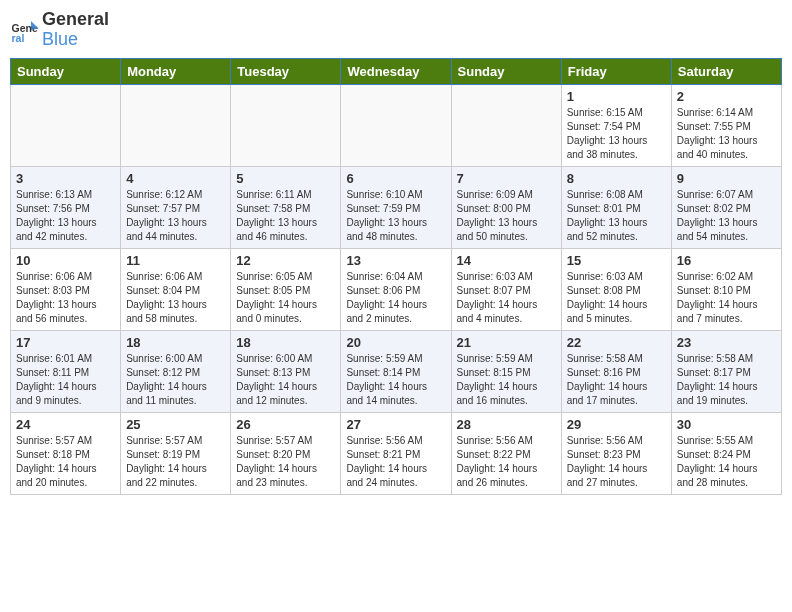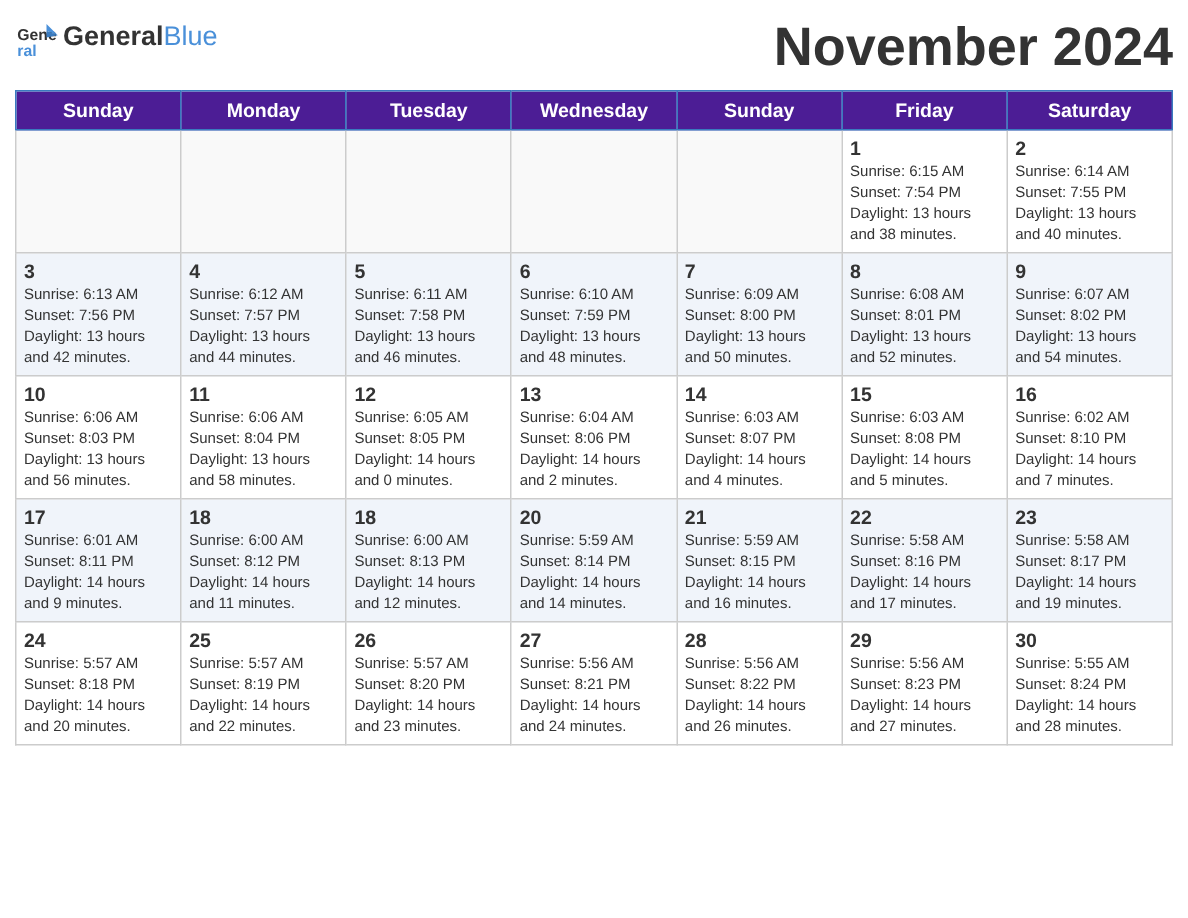--- a/index.html
+++ b/index.html
@@ -16,20 +16,21 @@
       justify-content: space-between;
       margin-bottom: 8px;
     }
     .logo {
       display: flex;
       align-items: center;
       gap: 2px;
     }
     .logo-text {
       display: flex;
+      flex-direction: column;
       line-height: 1.1;
     }
     .logo-general {
       font-size: 18px;
       font-weight: bold;
       color: #333;
     }
     .logo-blue {
       font-size: 18px;
       font-weight: normal;
@@ -50,23 +51,23 @@
     .location {
       font-size: 15px;
       color: #555;
     }
     .calendar {
       width: 100%;
       border-collapse: collapse;
       border: 1px solid #ccc;
     }
     .calendar th {
-      background: #4c1d95;
+      background: #4d7c0f;
       color: #fff;
-      text-align: center;
+      text-align: left;
       padding: 5px 6px;
       font-size: 13px;
       border: 1px solid #3a7bbf;
     }
     .calendar td {
       border: 1px solid #ccc;
       vertical-align: top;
       padding: 4px 5px;
       font-size: 11px;
       color: #333;
@@ -105,21 +106,20 @@
       <text x="2" y="36" font-size="14" font-weight="bold" fill="#4a90d9">ral</text>
       <polygon points="28,8 38,18 28,14" fill="#4a90d9"></polygon>
       <polygon points="28,14 38,18 28,20" fill="#3a7bbf"></polygon>
     </svg>
     <div class="logo-text">
       <span class="logo-general">General</span>
       <span class="logo-blue">Blue</span>
     </div>
   </div>
   <div class="title-block">
-    <div class="month-title">November 2024</div>
   </div>
 </div>
 
 <table class="calendar">
   <thead>
     <tr>
     <th>Sunday</th>
         <th>Monday</th>
         <th>Tuesday</th>
         <th>Wednesday</th>

